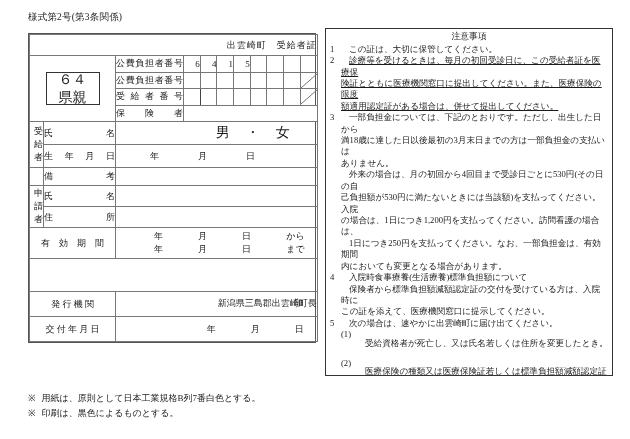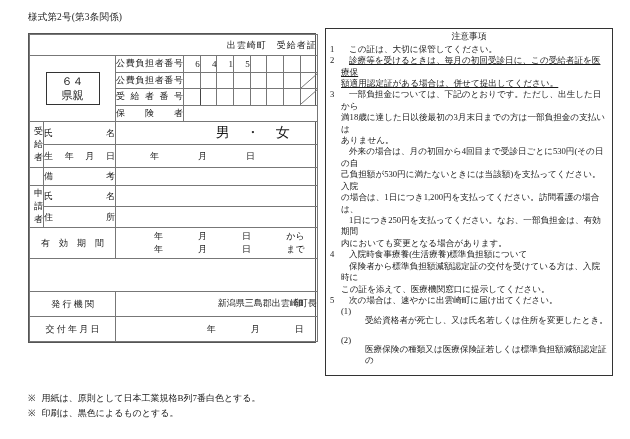--- a/index.html
+++ b/index.html
@@ -88,21 +88,21 @@
   #pref-box {
     width: 52px;
     height: 31px;
     margin: 16px auto;
     border: 1.8px solid #333;
     display: flex;
     flex-direction: column;
     align-items: center;
     justify-content: center;
     line-height: 1.25;
-    font-size: 11px;
+    font-size: 14px;
   }
 
   
   .vlab {
     width: 14px;
     font-size: 8.5px;
     letter-spacing: 0px;
     line-height: 1.45;
     padding: 2px 0;
   }
@@ -381,20 +381,21 @@
       <div class="n-item">
         <div class="n-num">1</div>
         <div class="n-body">
           <p class="n-ind">この証は、大切に保管してください。</p>
         </div>
       </div>
       <div class="n-item">
         <div class="n-num">2</div>
         <div class="n-body">
           <p class="n-ind n-ul">診療等を受けるときは、毎月の初回受診日に、この受給者証を医療保</p>
+          <p class="n-ul">険証とともに医療機関窓口に提出してください。また、医療保険の限度</p>
           <p class="n-ul">額適用認定証がある場合は、併せて提出してください。</p>
         </div>
       </div>
       <div class="n-item">
         <div class="n-num">3</div>
         <div class="n-body">
           <p class="n-ind">一部負担金については、下記のとおりです。ただし、出生した日から</p>
           <p>満18歳に達した日以後最初の3月末日までの方は一部負担金の支払いは</p>
           <p>ありません。</p>
           <p class="n-ind">外来の場合は、月の初回から4回目まで受診日ごとに530円(その日の自</p>

